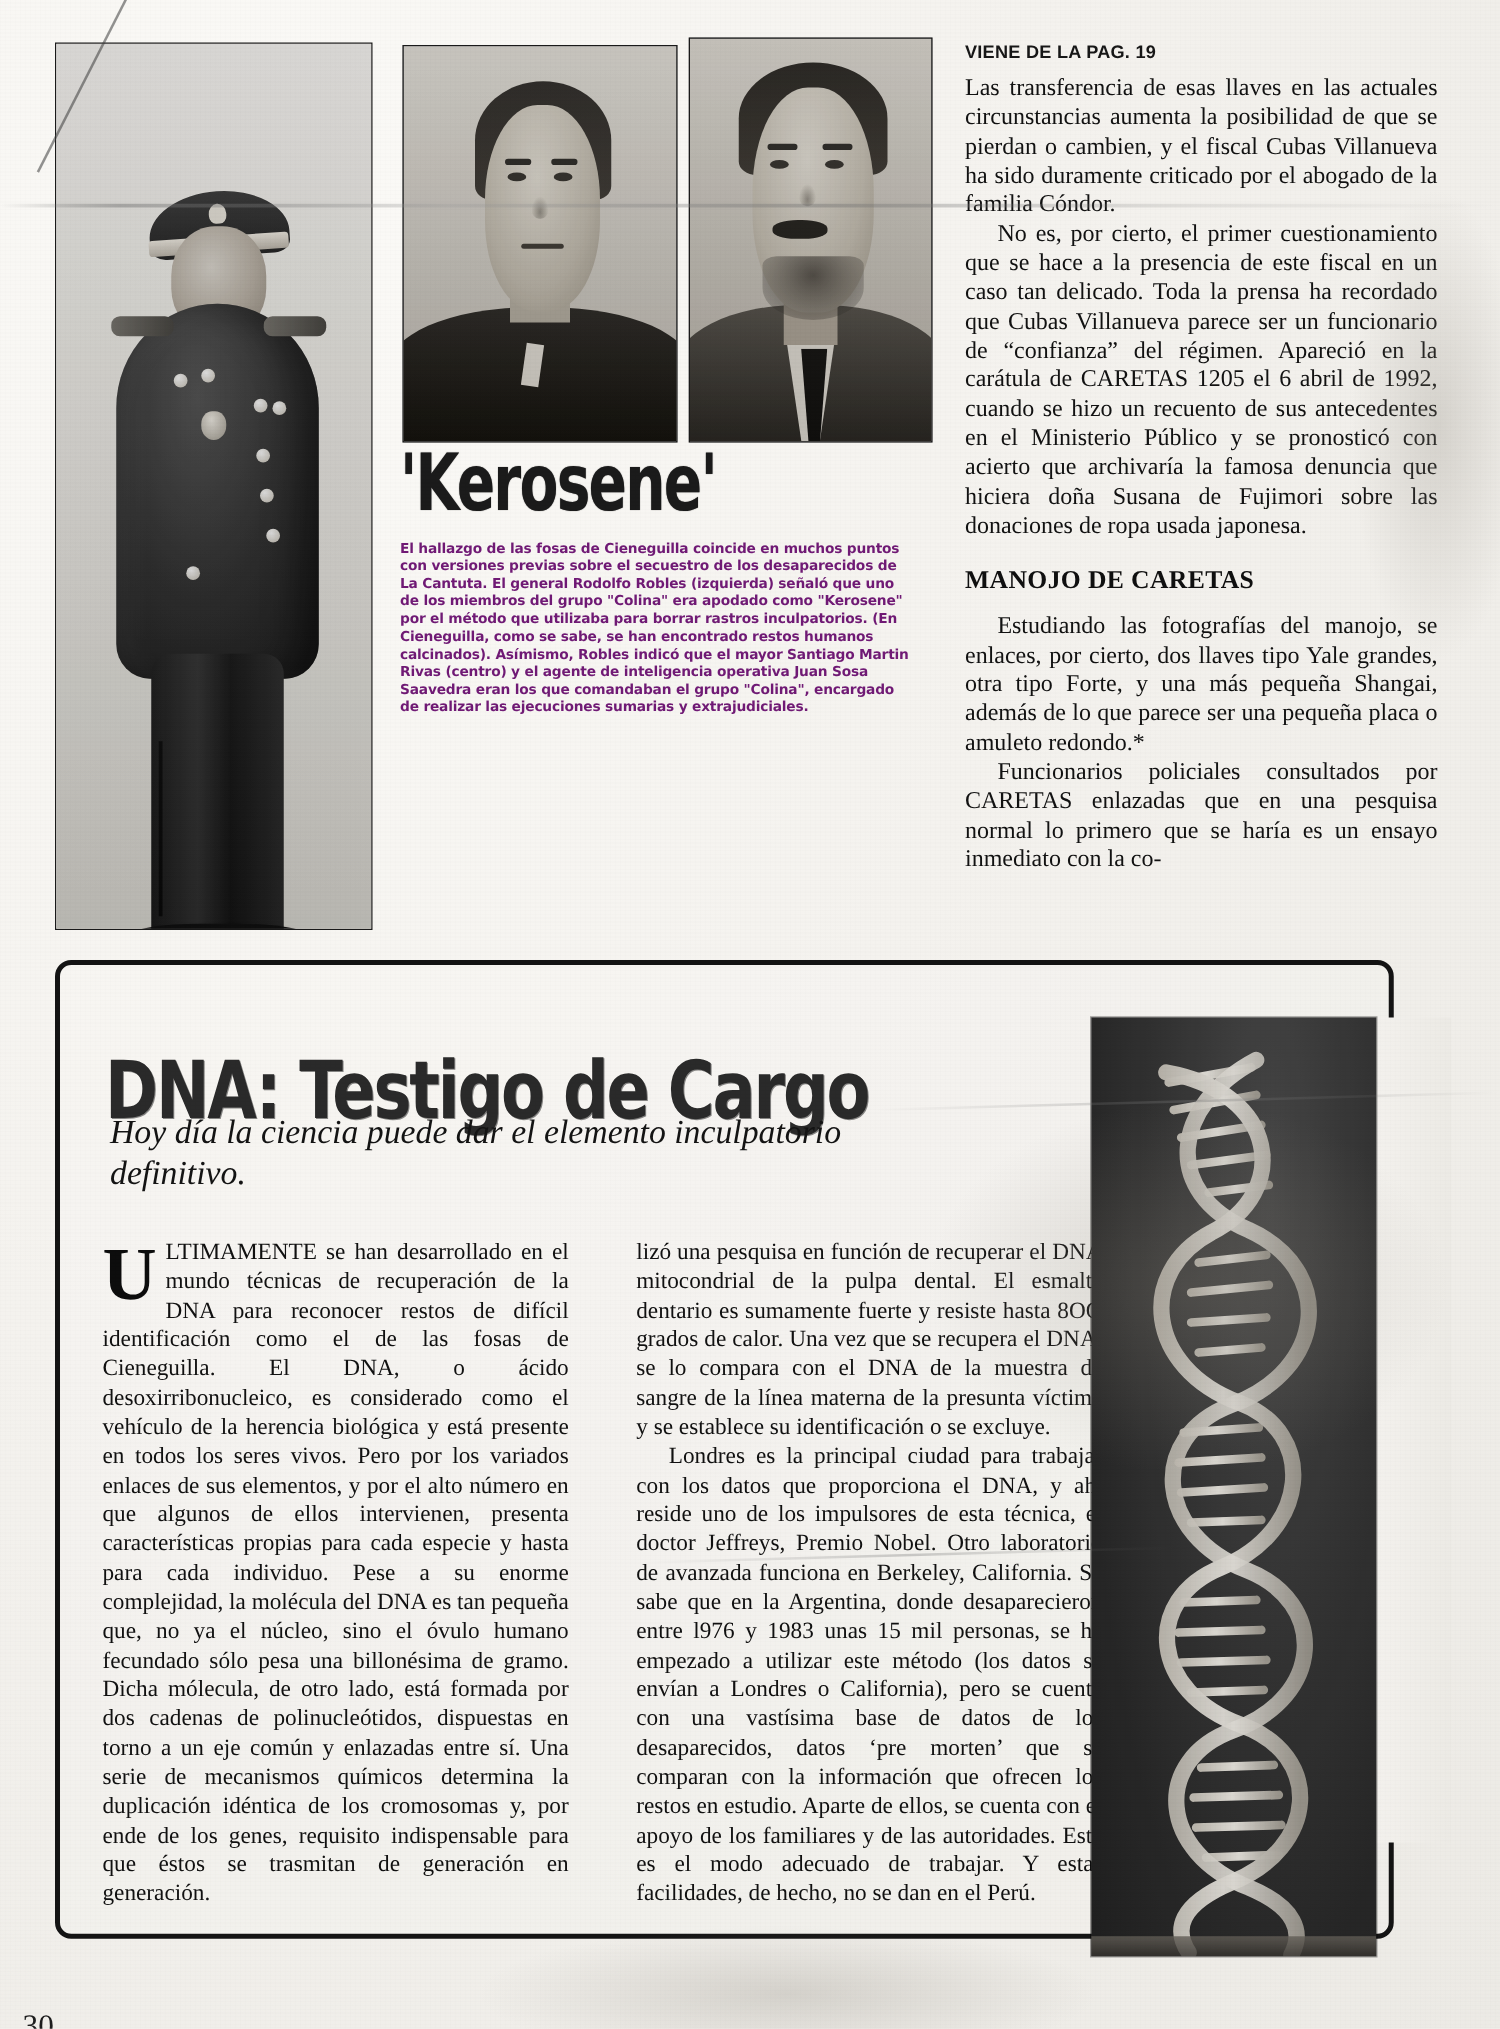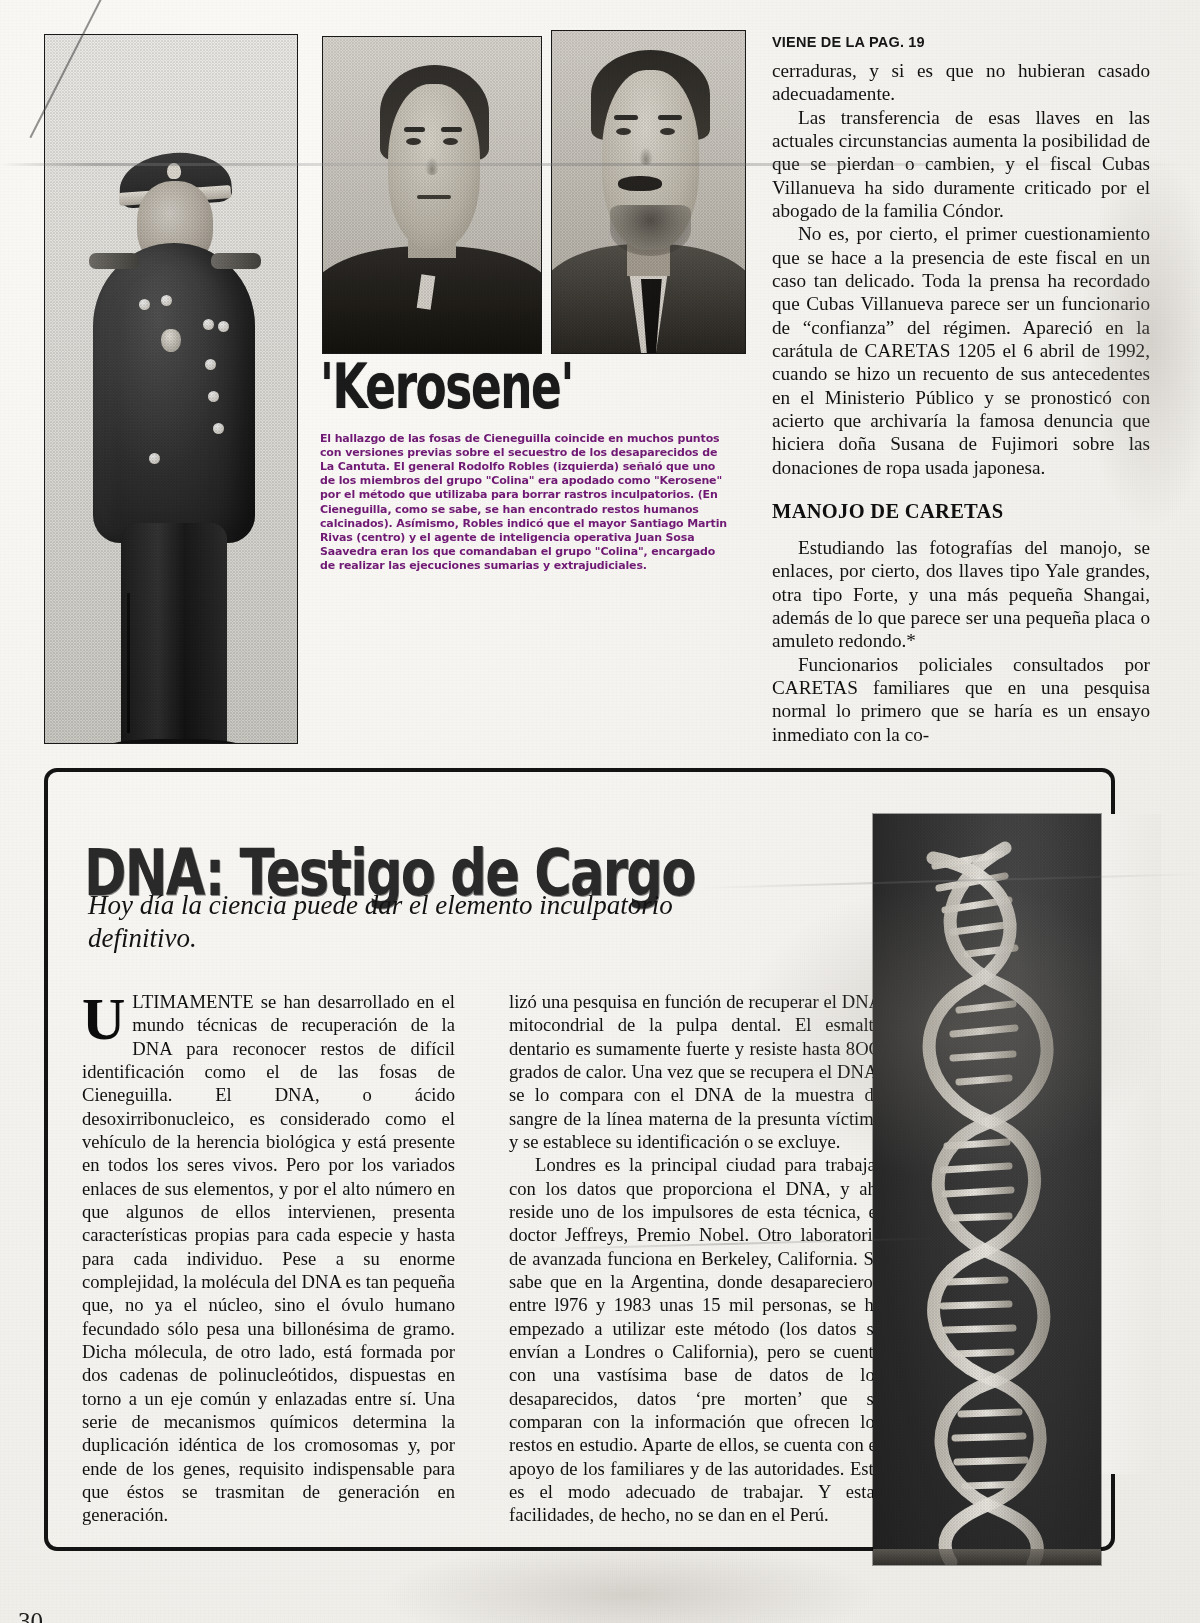--- a/index.html
+++ b/index.html
@@ -346,26 +346,25 @@
     <div class="photo-fade"></div>
   </div>
 
   <div id="kerosene-block">
     <h2 id="kerosene-title">'Kerosene'</h2>
     <div id="kerosene-text">El hallazgo de las fosas de Cieneguilla coincide en muchos puntos con versiones previas sobre el secuestro de los desaparecidos de La Cantuta. El general Rodolfo Robles (izquierda) señaló que uno de los miembros del grupo "Colina" era apodado como "Kerosene" por el método que utilizaba para borrar rastros inculpatorios. (En Cieneguilla, como se sabe, se han encontrado restos humanos calcinados). Asímismo, Robles indicó que el mayor Santiago Martin Rivas (centro) y el agente de inteligencia operativa Juan Sosa Saavedra eran los que comandaban el grupo "Colina", encargado de realizar las ejecuciones sumarias y extrajudiciales.</div>
   </div>
 
   <div id="right-col">
     <div id="viene-label">VIENE DE LA PAG. 19</div>
-    <p class="news-p">cerraduras, y si es que no hubieran casado adecuadamente.</p>
     <p class="news-p">Las transferencia de esas llaves en las actuales circunstancias aumenta la posibilidad de que se pierdan o cambien, y el fiscal Cubas Villanueva ha sido duramente criticado por el abogado de la familia Cóndor.</p>
     <p class="news-p">No es, por cierto, el primer cuestionamiento que se hace a la presencia de este fiscal en un caso tan delicado. Toda la prensa ha recordado que Cubas Villanueva parece ser un funcionario de “confianza” del régimen. Apareció en la carátula de CARETAS 1205 el 6 abril de 1992, cuando se hizo un recuento de sus antecedentes en el Ministerio Público y se pronosticó con acierto que archivaría la famosa denuncia que hiciera doña Susana de Fujimori sobre las donaciones de ropa usada japonesa.</p>
     <h3 id="manojo-head">MANOJO DE CARETAS</h3>
     <p class="news-p" style="text-indent:1.35em;">Estudiando las fotografías del manojo, se enlaces, por cierto, dos llaves tipo Yale grandes, otra tipo Forte, y una más pequeña Shangai, además de lo que parece ser una pequeña placa o amuleto redondo.*</p>
-    <p class="news-p">Funcionarios policiales consultados por CARETAS familiares que en una pesquisa normal lo primero que se haría es un ensayo inmediato con la co-</p>
+    <p class="news-p">Funcionarios policiales consultados por CARETAS enlazadas que en una pesquisa normal lo primero que se haría es un ensayo inmediato con la co-</p>
   </div>
 </div>
 
 <div id="dna-box">
   <h1 id="dna-title">DNA: Testigo de Cargo</h1>
   <div id="dna-sub">Hoy día la ciencia puede dar el elemento inculpatorio definitivo.</div>
 
   <div id="dna-cols">
     <div class="dna-col">
       <p class="dna-p dropcap">ULTIMAMENTE se han desarrollado en el mundo técnicas de recuperación de la DNA para reconocer restos de difícil identificación como el de las fosas de Cieneguilla. El DNA, o ácido desoxirribonucleico, es considerado como el vehículo de la herencia biológica y está presente en todos los seres vivos. Pero por los variados enlaces de sus elementos, y por el alto número en que algunos de ellos intervienen, presenta características propias para cada especie y hasta para cada individuo. Pese a su enorme complejidad, la molécula del DNA es tan pequeña que, no ya el núcleo, sino el óvulo humano fecundado sólo pesa una billonésima de gramo. Dicha mólecula, de otro lado, está formada por dos cadenas de polinucleótidos, dispuestas en torno a un eje común y enlazadas entre sí. Una serie de mecanismos químicos determina la duplicación idéntica de los cromosomas y, por ende de los genes, requisito indispensable para que éstos se trasmitan de generación en generación.</p>

